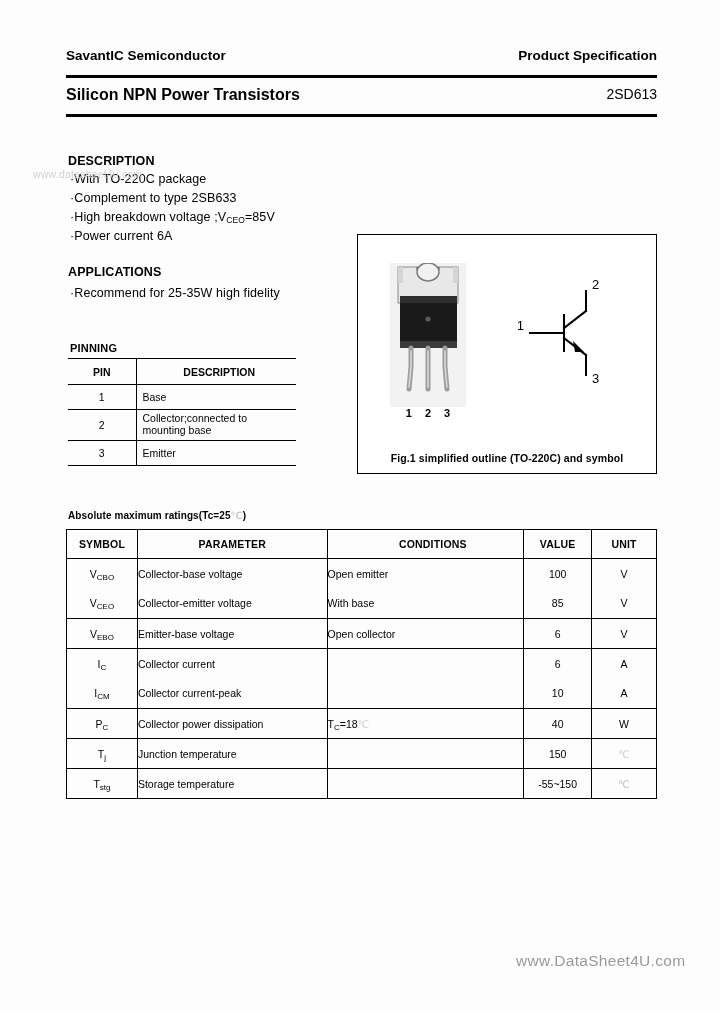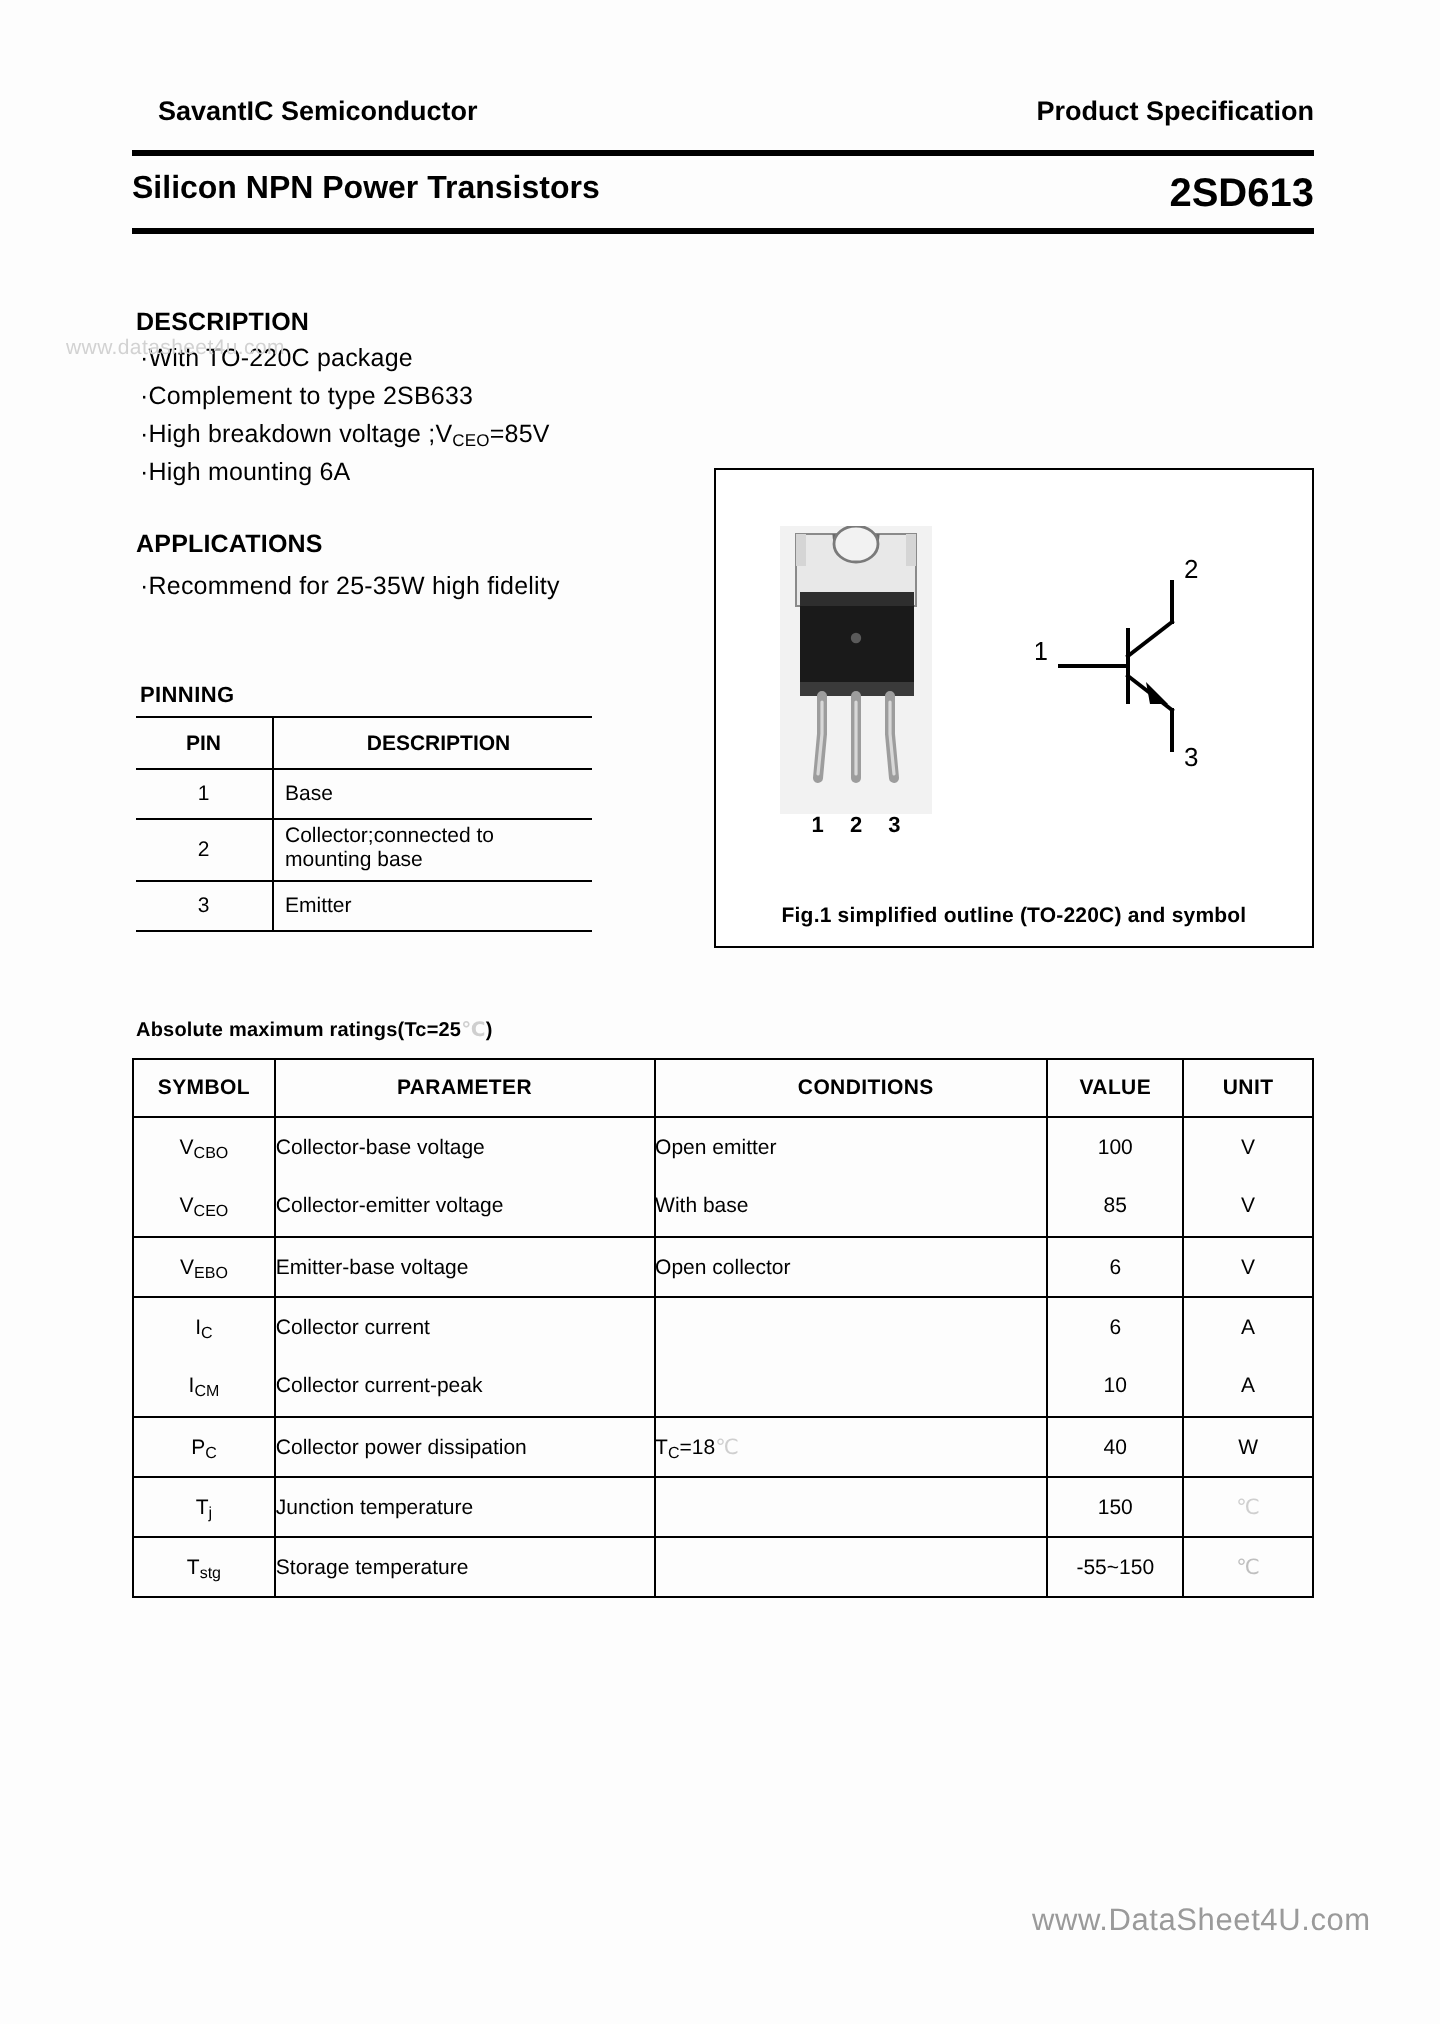--- a/index.html
+++ b/index.html
@@ -53,21 +53,21 @@
   
   .hdr-row1 {
     position: absolute;
     left: 66px;
     top: 48px;
     width: 591px;
     height: 20px;
   }
   .hdr-company {
     position: absolute;
-    left: 13px; top: 0;
+    left: 0; top: 0;
     font-size: 13.5px;
     font-weight: bold;
     white-space: nowrap;
   }
   .hdr-spec {
     position: absolute;
     right: 0; top: 0;
     font-size: 13.5px;
     font-weight: bold;
     white-space: nowrap;
@@ -92,22 +92,22 @@
   .hdr-title {
     position: absolute;
     left: 0; top: 0;
     font-size: 16px;
     font-weight: bold;
     white-space: nowrap;
   }
   .hdr-part {
     position: absolute;
     right: 0; top: 0;
-    font-size: 20px;
-    font-weight: bold;
+    font-size: 14px;
+    font-weight: normal;
     white-space: nowrap;
   }
 
   
   .sec-head {
     position: absolute;
     font-size: 12.5px;
     font-weight: bold;
     letter-spacing: 0.1px;
     white-space: nowrap;
@@ -302,21 +302,21 @@
   <div class="hdr-row2">
     <div class="hdr-title">Silicon NPN Power Transistors</div>
     <div class="hdr-part">2SD613</div>
   </div>
   <div class="rule-thick rule-r2"></div>
 
   <div class="sec-head h-desc">DESCRIPTION</div>
   <div class="bullet-line bl1">·With TO-220C package</div>
   <div class="bullet-line bl2">·Complement to type 2SB633</div>
   <div class="bullet-line bl3"><span>·High breakdown voltage ;V</span><sub>CEO</sub><span>=85V</span></div>
-  <div class="bullet-line bl4">·High mounting 6A</div>
+  <div class="bullet-line bl4">·Power current 6A</div>
 
   <div class="sec-head h-app">APPLICATIONS</div>
   <div class="bullet-line bl5">·Recommend for 25-35W high fidelity</div>
 
   <div class="pin-label">PINNING</div>
   <table class="pinning">
     <thead>
       <tr>
         <th class="c1">PIN</th>
         <th class="c2" style="text-align:center">DESCRIPTION</th>

